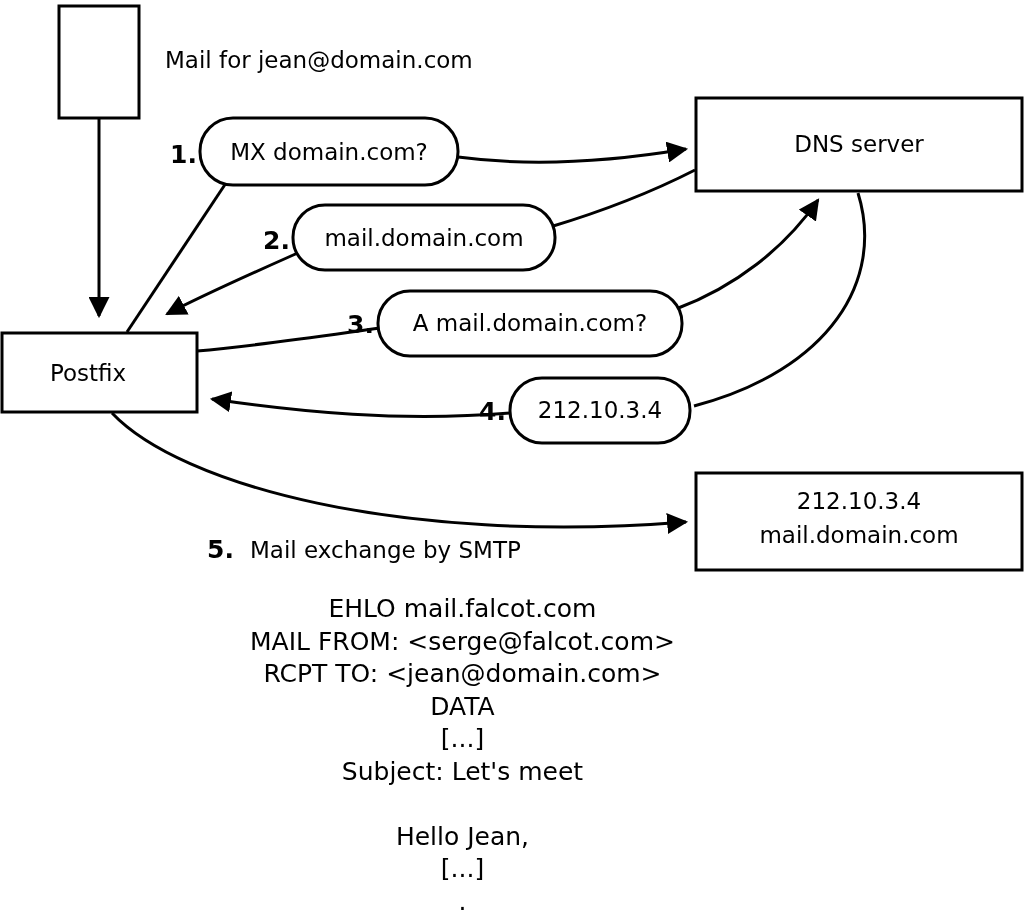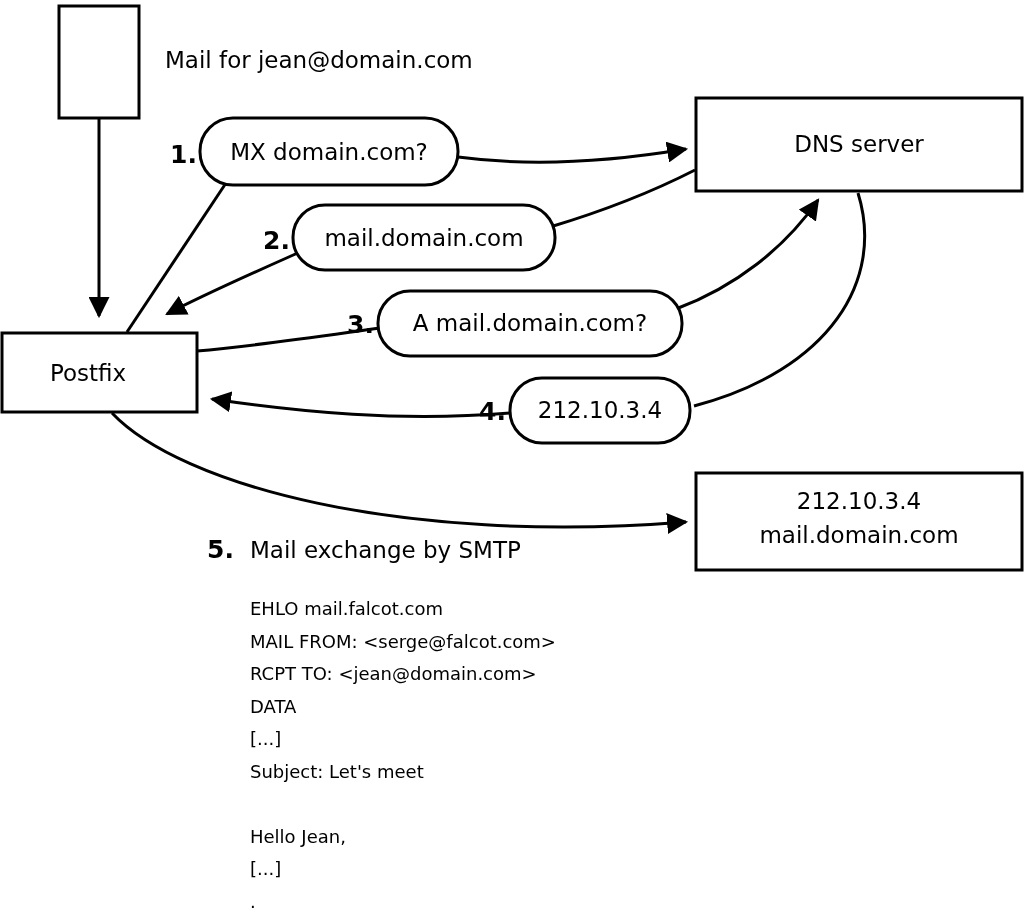--- a/index.html
+++ b/index.html
@@ -32,24 +32,25 @@
   .box-label   { font-size: 23px; }
   .pill-label  { font-size: 23px; }
   .step-num    { font-size: 25px; font-weight: bold; }
   .free-label  { font-size: 23px; }
   .shape       { fill: #ffffff; stroke: #000000; stroke-width: 3; }
   .wire        { fill: none; stroke: #000000; stroke-width: 3; }
   #smtp-session {
     position: absolute;
     left: 250px;
     top: 593px;
-    font-size: 18px;
+    font-size: 25px;
     line-height: 32.5px;
     white-space: pre-line;
     color: #000;
+    text-align: center;
   }
 </style>
 </head>
 <body>
 
 <div id="stage">
 
   <svg width="1024" height="919" viewBox="0 0 1024 919">
     <defs>
       <marker id="ah" viewBox="0 0 10 10" refX="9" refY="5" markerWidth="7" markerHeight="7" orient="auto-start-reverse">

